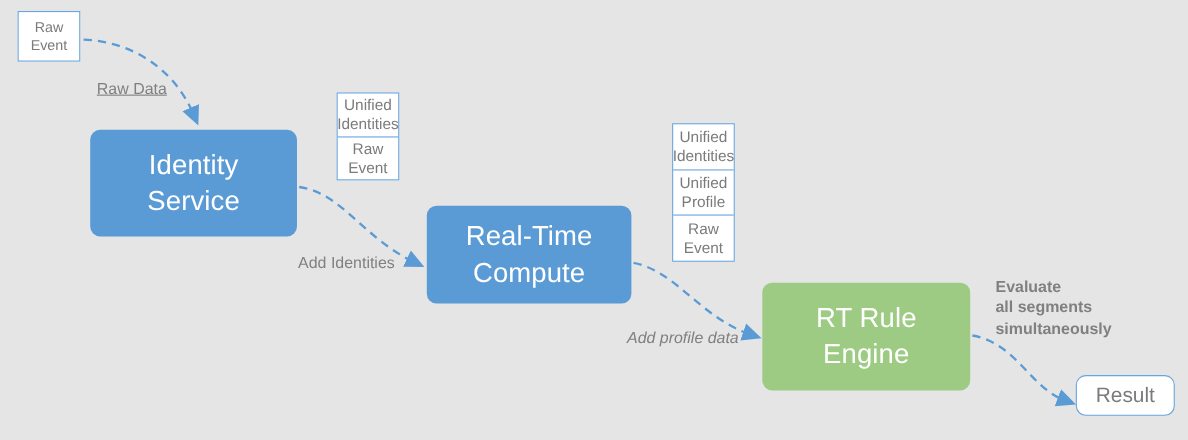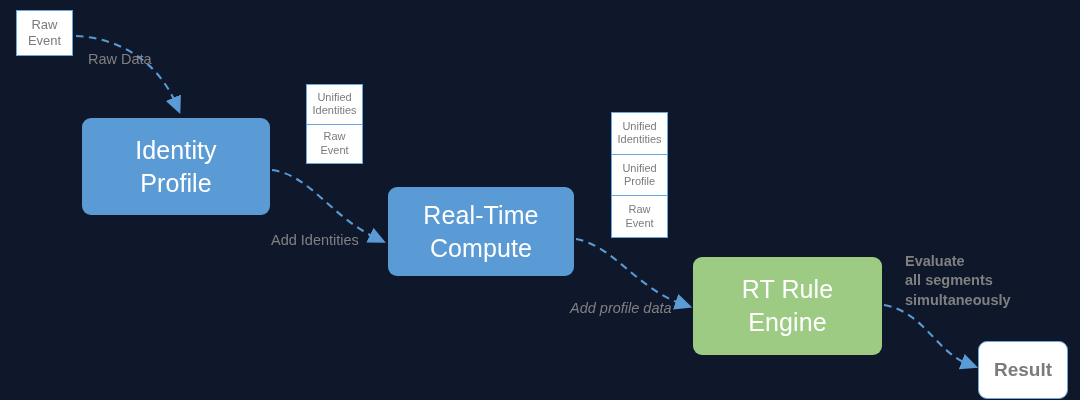--- a/index.html
+++ b/index.html
@@ -7,21 +7,21 @@
     padding: 0;
     background: #ffffff;
   }
   body {
     font-family: "Liberation Sans", sans-serif;
   }
   #canvas {
     position: relative;
     width: 1080px;
     height: 400px;
-    background: #0f172a;
+    background: #e5e5e5;
     overflow: hidden;
   }
   #wires {
     position: absolute;
     left: 0;
     top: 0;
     width: 1080px;
     height: 400px;
     pointer-events: none;
   }
@@ -69,21 +69,21 @@
     display: flex;
     flex-direction: column;
   }
   .stack .cell {
     flex: 1 1 0;
     display: flex;
     align-items: center;
     justify-content: center;
     text-align: center;
     color: #7b7b7b;
-    font-size: 11px;
+    font-size: 14px;
     line-height: 1.22;
     border-bottom: 1.4px solid #6aa5dd;
     box-sizing: border-box;
     padding: 0 2px;
   }
   .stack .cell:last-child { border-bottom: none; }
 
   
   .elabel {
     position: absolute;
@@ -111,47 +111,47 @@
 
     <path d="M576,239 C614,246 636,288 682,304" fill="none" stroke="#5b9bd5" stroke-width="2.1" stroke-dasharray="7.5,5.5" marker-end="url(#arrowhead)"></path>
 
     <path d="M884,305 C924,312 936,352 968,364" fill="none" stroke="#5b9bd5" stroke-width="2.1" stroke-dasharray="7.5,5.5" marker-end="url(#arrowhead)"></path>
   </svg>
 
   <div class="obox" style="left: 16px; top: 10px; width: 57px; height: 46px; white-space: pre-line;">Raw
 Event</div>
 
   <div class="proc blue" style="left: 82px; top: 118px; width: 188px; height: 97px; white-space: pre-line;">Identity
-Profile</div>
+Service</div>
 
   <div class="proc blue" style="left: 388px; top: 187px; width: 186px; height: 89px; white-space: pre-line;">Real-Time
 Compute</div>
 
   <div class="proc green" style="left: 693px; top: 257px; width: 189px; height: 98px; white-space: pre-line;">RT Rule
 Engine</div>
 
-  <div class="obox rounded" style="left: 978px; top: 341px; width: 90px; height: 58px; white-space: pre-line; font-weight: bold;">Result</div>
+  <div class="obox rounded" style="left: 978px; top: 341px; width: 90px; height: 37px; white-space: pre-line;">Result</div>
 
   <div class="stack" style="left:306px; top:84px; width:57px; height:80px;">
     <div class="cell" style="white-space: pre-line;">Unified
 Identities</div>
     <div class="cell" style="white-space: pre-line;">Raw
 Event</div>
   </div>
 
   <div class="stack" style="left:611px; top:112px; width:57px; height:126px;">
     <div class="cell" style="white-space: pre-line;">Unified
 Identities</div>
     <div class="cell" style="white-space: pre-line;">Unified
 Profile</div>
     <div class="cell" style="white-space: pre-line;">Raw
 Event</div>
   </div>
 
-  <div class="elabel" style="left: 88px; top: 50px; white-space: pre-line;">Raw Data</div>
+  <div class="elabel" style="left: 88px; top: 72px; white-space: pre-line; text-decoration: underline;">Raw Data</div>
 
   <div class="elabel" style="left: 271px; top: 231px; white-space: pre-line;">Add Identities</div>
 
   <div class="elabel" style="left: 570px; top: 299px; white-space: pre-line; font-style: italic;">Add profile data</div>
 
   <div class="elabel" style="left: 905px; top: 252px; white-space: pre-line; font-weight: bold;">Evaluate
 all segments
 simultaneously</div>
 
 </div>

